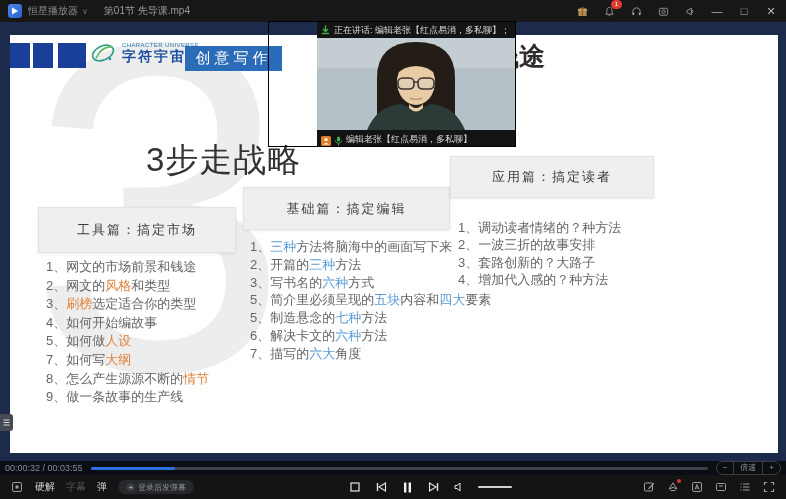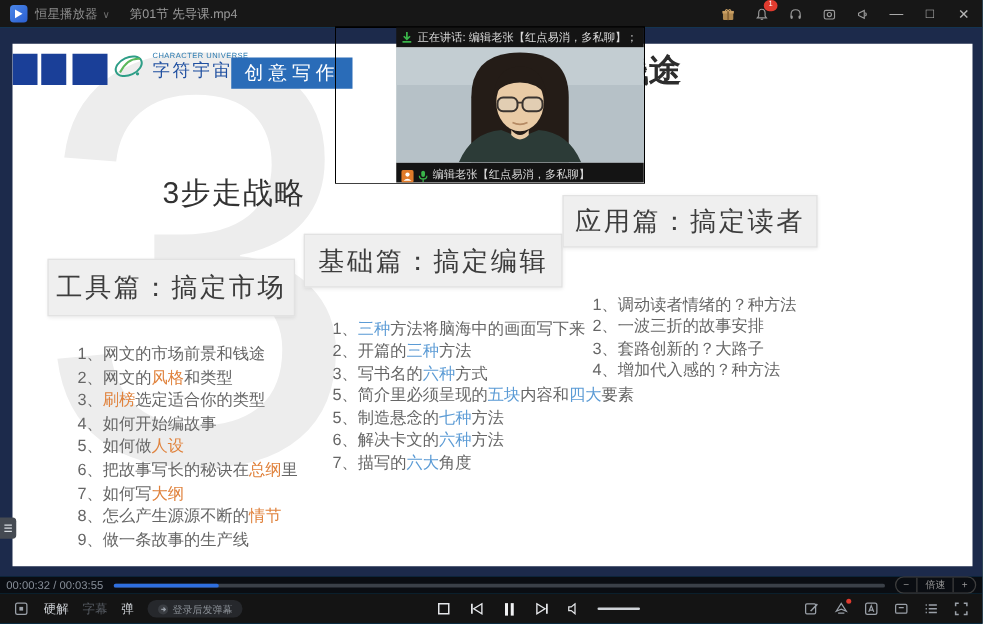--- a/index.html
+++ b/index.html
@@ -27,35 +27,35 @@
   .watermark{position:absolute;left:18px;top:-62px;font-size:470px;line-height:1;color:#ededed;z-index:0;
     font-family:"Liberation Sans",sans-serif;}
   .deco-bar{position:absolute;top:8px;height:25px;background:#1a3f98;z-index:1;}
   .deco-bar.b1{left:0;width:20px;}
   .deco-bar.b2{left:23px;width:20px;}
   .deco-bar.b3{left:48px;width:28px;}
 
   .logo{position:absolute;left:78px;top:3px;display:flex;align-items:center;gap:4px;z-index:1;}
   .logo-texts{display:flex;flex-direction:column;line-height:1.1;}
   .logo-en{font-size:6px;color:#2a7ab0;letter-spacing:.4px;}
-  .logo-cn{font-size:14px;font-weight:normal;color:#1f4fa0;letter-spacing:2px;}
+  .logo-cn{font-size:14px;font-weight:bold;color:#1f4fa0;letter-spacing:2px;}
 
   .banner{position:absolute;left:175px;top:11px;width:97px;height:25px;background:#2a6cb8;color:#fff;
     font-size:15px;letter-spacing:4px;display:flex;align-items:center;justify-content:center;z-index:1;}
 
   .partial-heading{position:absolute;left:457px;top:4px;font-size:26px;font-weight:bold;color:#2d2d2d;z-index:1;}
-  .strategy-heading{position:absolute;left:120px;top:103px;font-size:24px;color:#333;font-weight:500;letter-spacing:1px;z-index:1;}
+  .strategy-heading{position:absolute;left:136px;top:103px;font-size:33px;color:#333;font-weight:500;letter-spacing:1px;z-index:1;}
 
   .section-box{position:absolute;background:#efefef;border:1px solid #e2e2e2;box-shadow:0 1px 3px rgba(0,0,0,.08);
-    display:flex;align-items:center;justify-content:center;font-size:21px;color:#3d3d3d;letter-spacing:2px;z-index:2;}
+    display:flex;align-items:center;justify-content:center;font-size:13px;color:#3d3d3d;letter-spacing:2px;z-index:2;}
   .sec-box-0{left:28px;top:172px;width:196px;height:44px;}
   .sec-box-1{left:233px;top:152px;width:205px;height:41px;}
   .sec-box-2{left:440px;top:121px;width:202px;height:40px;}
 
-  .section-list{position:absolute;list-style:none;margin:16px;padding:0;font-size:13px;color:#666;z-index:2;}
+  .section-list{position:absolute;list-style:none;margin:0;padding:0;font-size:13px;color:#666;z-index:2;}
   .section-list li{height:18.6px;line-height:18.6px;white-space:nowrap;}
   .sec-list-0{left:36px;top:223px;}
   .sec-list-1{left:240px;top:203px;}
   .sec-list-1 li{height:17.8px;line-height:17.8px;}
   .sec-list-2{left:448px;top:184px;}
   .sec-list-2 li{height:17.4px;line-height:17.4px;}
   .hl-o{color:#e0823c;}
   .hl-b{color:#5b9bd5;}
 
   
@@ -177,21 +177,20 @@
       <div class="section-box sec-box-1">基础篇：搞定编辑</div>
       <div class="section-box sec-box-0">工具篇：搞定市场</div>
       <div class="section-box sec-box-2">应用篇：搞定读者</div>
 
       <ul class="section-list sec-list-0">
           <li><span>1、网文的市场前景和钱途</span></li>
           <li><span>2、网文的</span><span class="hl-o">风格</span><span>和类型</span></li>
           <li><span>3、</span><span class="hl-o">刷榜</span><span>选定适合你的类型</span></li>
           <li><span>4、如何开始编故事</span></li>
           <li><span>5、如何做</span><span class="hl-o">人设</span></li>
-          <li><span>6、把故事写长的秘诀在</span><span class="hl-o">总纲</span><span>里</span></li>
           <li><span>7、如何写</span><span class="hl-o">大纲</span></li>
           <li><span>8、怎么产生源源不断的</span><span class="hl-o">情节</span></li>
           <li><span>9、做一条故事的生产线</span></li>
         </ul>
       <ul class="section-list sec-list-1">
           <li><span>1、</span><span class="hl-b">三种</span><span>方法将脑海中的画面写下来</span></li>
           <li><span>2、开篇的</span><span class="hl-b">三种</span><span>方法</span></li>
           <li><span>3、写书名的</span><span class="hl-b">六种</span><span>方式</span></li>
           <li><span>5、简介里必须呈现的</span><span class="hl-b">五块</span><span>内容和</span><span class="hl-b">四大</span><span>要素</span></li>
           <li><span>5、制造悬念的</span><span class="hl-b">七种</span><span>方法</span></li>

